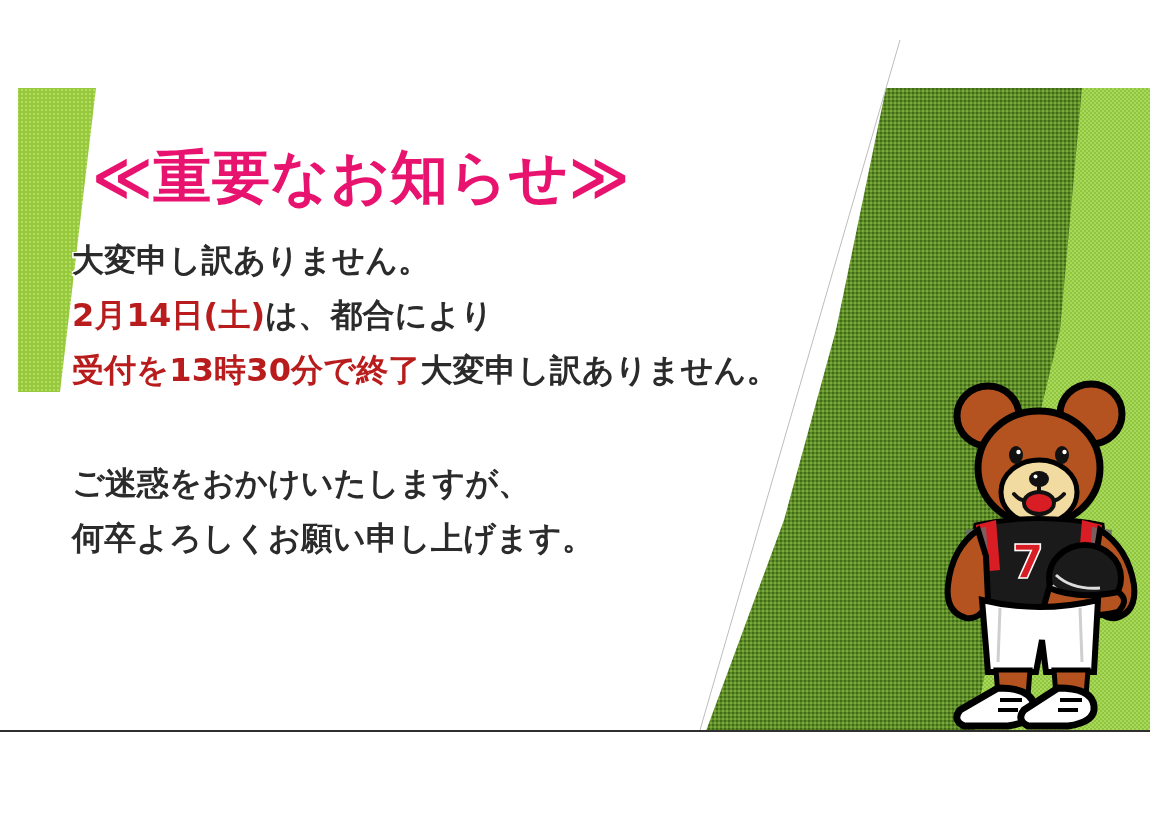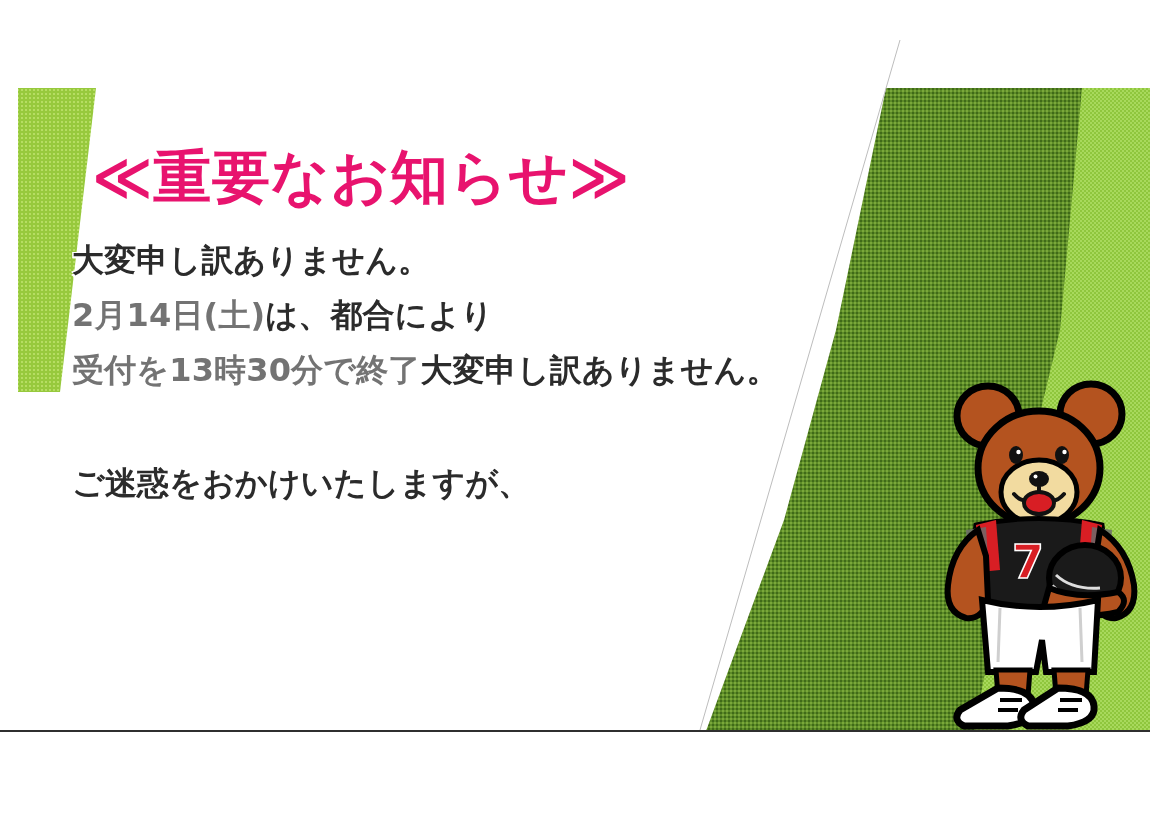--- a/index.html
+++ b/index.html
@@ -64,21 +64,21 @@
     color: #2b2b2b;
     white-space: nowrap;
     text-shadow:
        1.5px  1.5px 0 #ffffff,
       -1.5px  1.5px 0 #ffffff,
        1.5px -1.5px 0 #ffffff,
       -1.5px -1.5px 0 #ffffff;
   }
   .line.gap-before { margin-top: 58px; }
   .em-pink {
-    color: #737373;
+    color: #b91c1c;
   }
   .seg { display: inline; }
 
   
   .baseline-rule {
     position: absolute;
     left: 0;
     top: 730px;
     width: 1150px;
     height: 2px;
@@ -202,15 +202,18 @@
 
     <div class="line">
       <span class="seg em-pink">受付を13時30分で終了</span><span class="seg">大変申し訳ありません。</span>
     </div>
 
 
     <div class="line gap-before">
       <span class="seg">ご迷惑をおかけいたしますが、</span>
     </div>
 
+    <div class="line">
+      <span class="seg">何卒よろしくお願い申し上げます。</span>
+    </div>
 
   </div>
 </div>
 
 </body></html>

